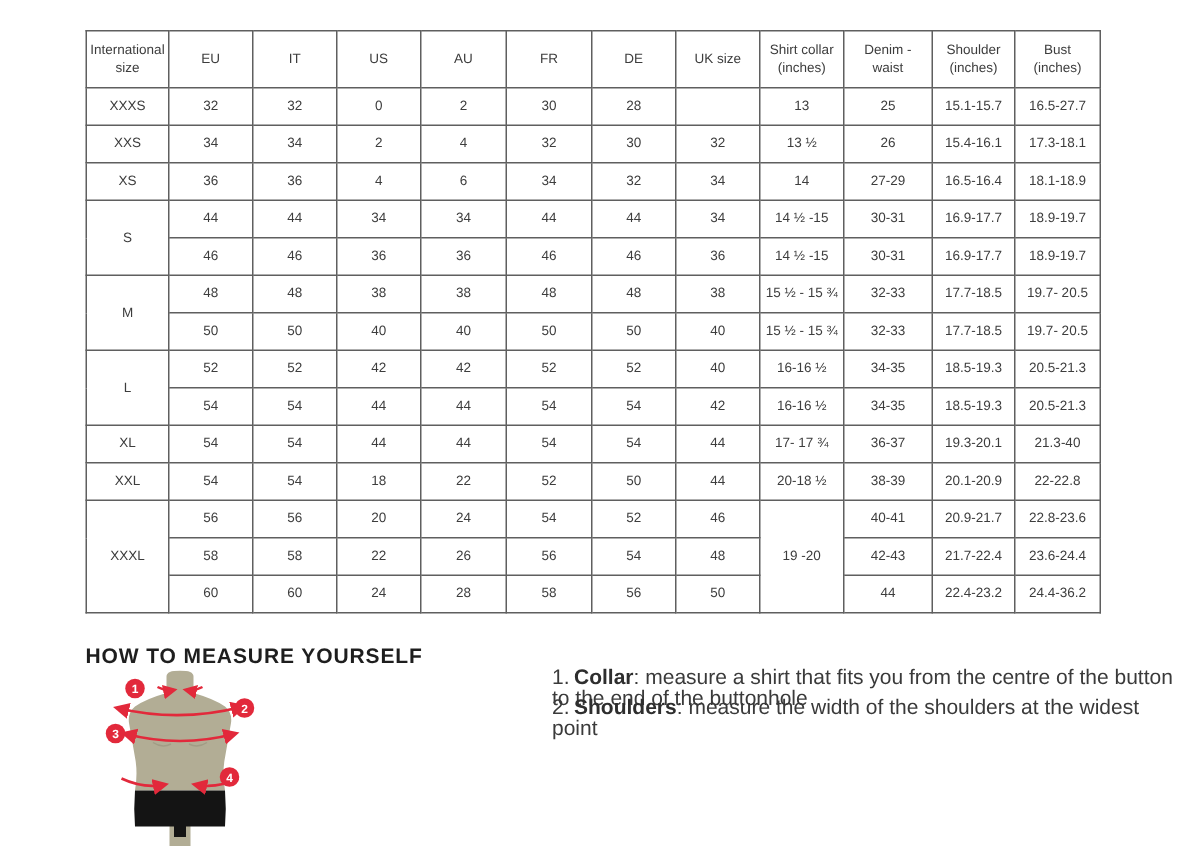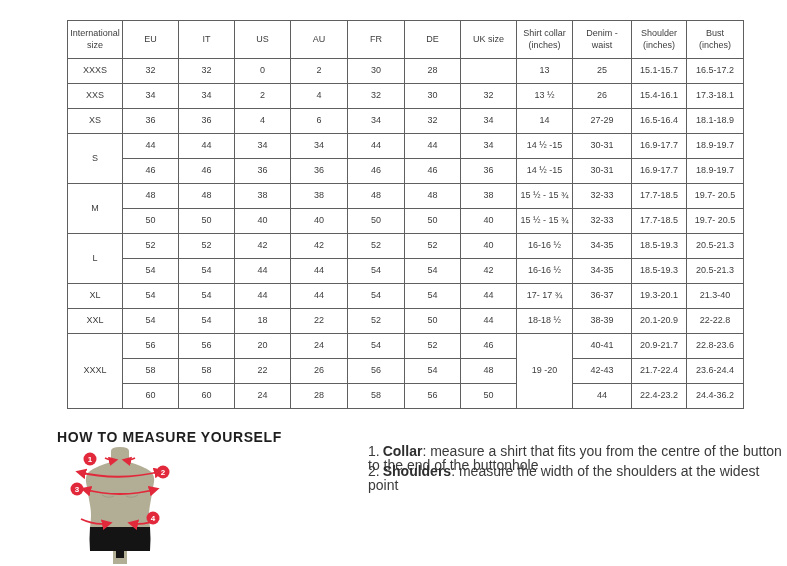--- a/index.html
+++ b/index.html
@@ -1,20 +1,20 @@
 <!DOCTYPE html>
 <html><head>
 <meta charset="utf-8">
 <style>
   html,body{margin:0;padding:0;}
   body{font-family:"Liberation Sans",sans-serif;background:#ffffff;}
   .page{position:relative;width:787px;height:566px;background:#ffffff;overflow:hidden;}
 
   
-  .size-table{position:absolute;left:67px;top:20px;border-collapse:collapse;table-layout:fixed;}
+  .size-table{position:absolute;left:57px;top:20px;border-collapse:collapse;table-layout:fixed;}
   .size-table th,.size-table td{
     border:1px solid #5f5f5f;
     font-size:9px;
     font-weight:normal;
     color:#3d3d3d;
     text-align:center;
     vertical-align:middle;
     padding:1px 2px;
     line-height:1.3;
     overflow:hidden;
@@ -75,21 +75,21 @@
         <td>32</td>
         <td>32</td>
         <td>0</td>
         <td>2</td>
         <td>30</td>
         <td>28</td>
         <td></td>
         <td>13</td>
         <td>25</td>
         <td>15.1-15.7</td>
-        <td>16.5-17.2</td>
+        <td>16.5-27.7</td>
       </tr>
       <tr>
         <td>XXS</td>
         <td>34</td>
         <td>34</td>
         <td>2</td>
         <td>4</td>
         <td>32</td>
         <td>30</td>
         <td>32</td>
@@ -209,21 +209,21 @@
       </tr>
       <tr>
         <td>XXL</td>
         <td>54</td>
         <td>54</td>
         <td>18</td>
         <td>22</td>
         <td>52</td>
         <td>50</td>
         <td>44</td>
-        <td>18-18 ½</td>
+        <td>20-18 ½</td>
         <td>38-39</td>
         <td>20.1-20.9</td>
         <td>22-22.8</td>
       </tr>
       <tr>
         <td rowspan="3">XXXL</td>
         <td>56</td>
         <td>56</td>
         <td>20</td>
         <td>24</td>

